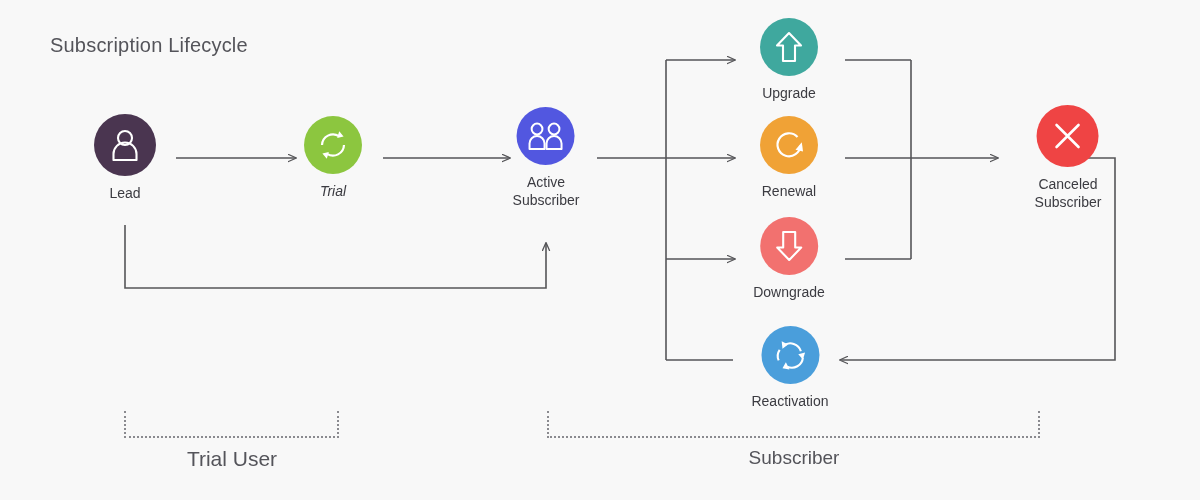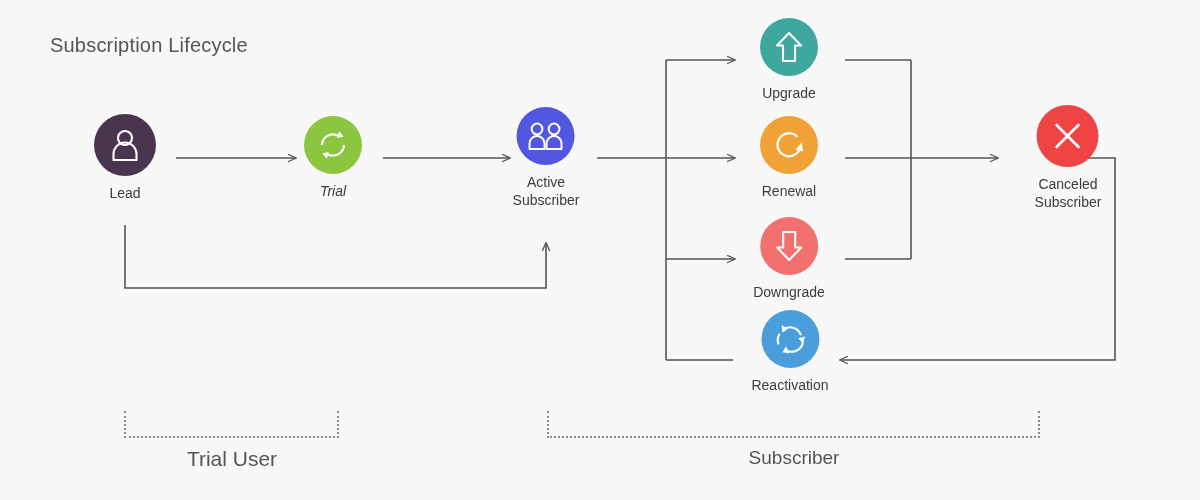--- a/index.html
+++ b/index.html
@@ -186,21 +186,21 @@
 
   <div class="node" style="left:789px; top:259px;">
     <div class="disc" style="width:58px;height:58px;background:#f2716f;">
       <svg width="30" height="34" viewBox="0 0 30 34">
         <path d="M15,31 L27,18.5 L21,18.5 L21,3 L9,3 L9,18.5 L3,18.5 Z" fill="none" stroke="#fff" stroke-width="2.1" stroke-linejoin="round"></path>
       </svg>
     </div>
     <div class="caption">Downgrade</div>
   </div>
 
-  <div class="node" style="left:790px; top:352px;align-items:center;">
+  <div class="node" style="left:790px; top:368px;align-items:center;">
     <div class="disc" style="width:58px;height:58px;background:#4a9edb;">
       <svg width="34" height="34" viewBox="0 0 34 34">
         <path d="M10.2,7.6 A11,11 0 0 1 27.4,13.2" fill="none" stroke="#fff" stroke-width="2.1"></path>
         <path d="M29.4,19.6 A11,11 0 0 1 13.6,28.6" fill="none" stroke="#fff" stroke-width="2.1"></path>
         <path d="M5.2,22.4 A11,11 0 0 1 6.2,11.8" fill="none" stroke="#fff" stroke-width="2.1"></path>
         <path d="M8.2,3.2 L14.6,6.6 L9,10.8 Z" fill="#fff"></path>
         <path d="M31.6,14.4 L29.4,21.4 L24.8,16.2 Z" fill="#fff"></path>
         <path d="M16,31.4 L9,30.2 L12.4,24.2 Z" fill="#fff"></path>
       </svg>
     </div>

